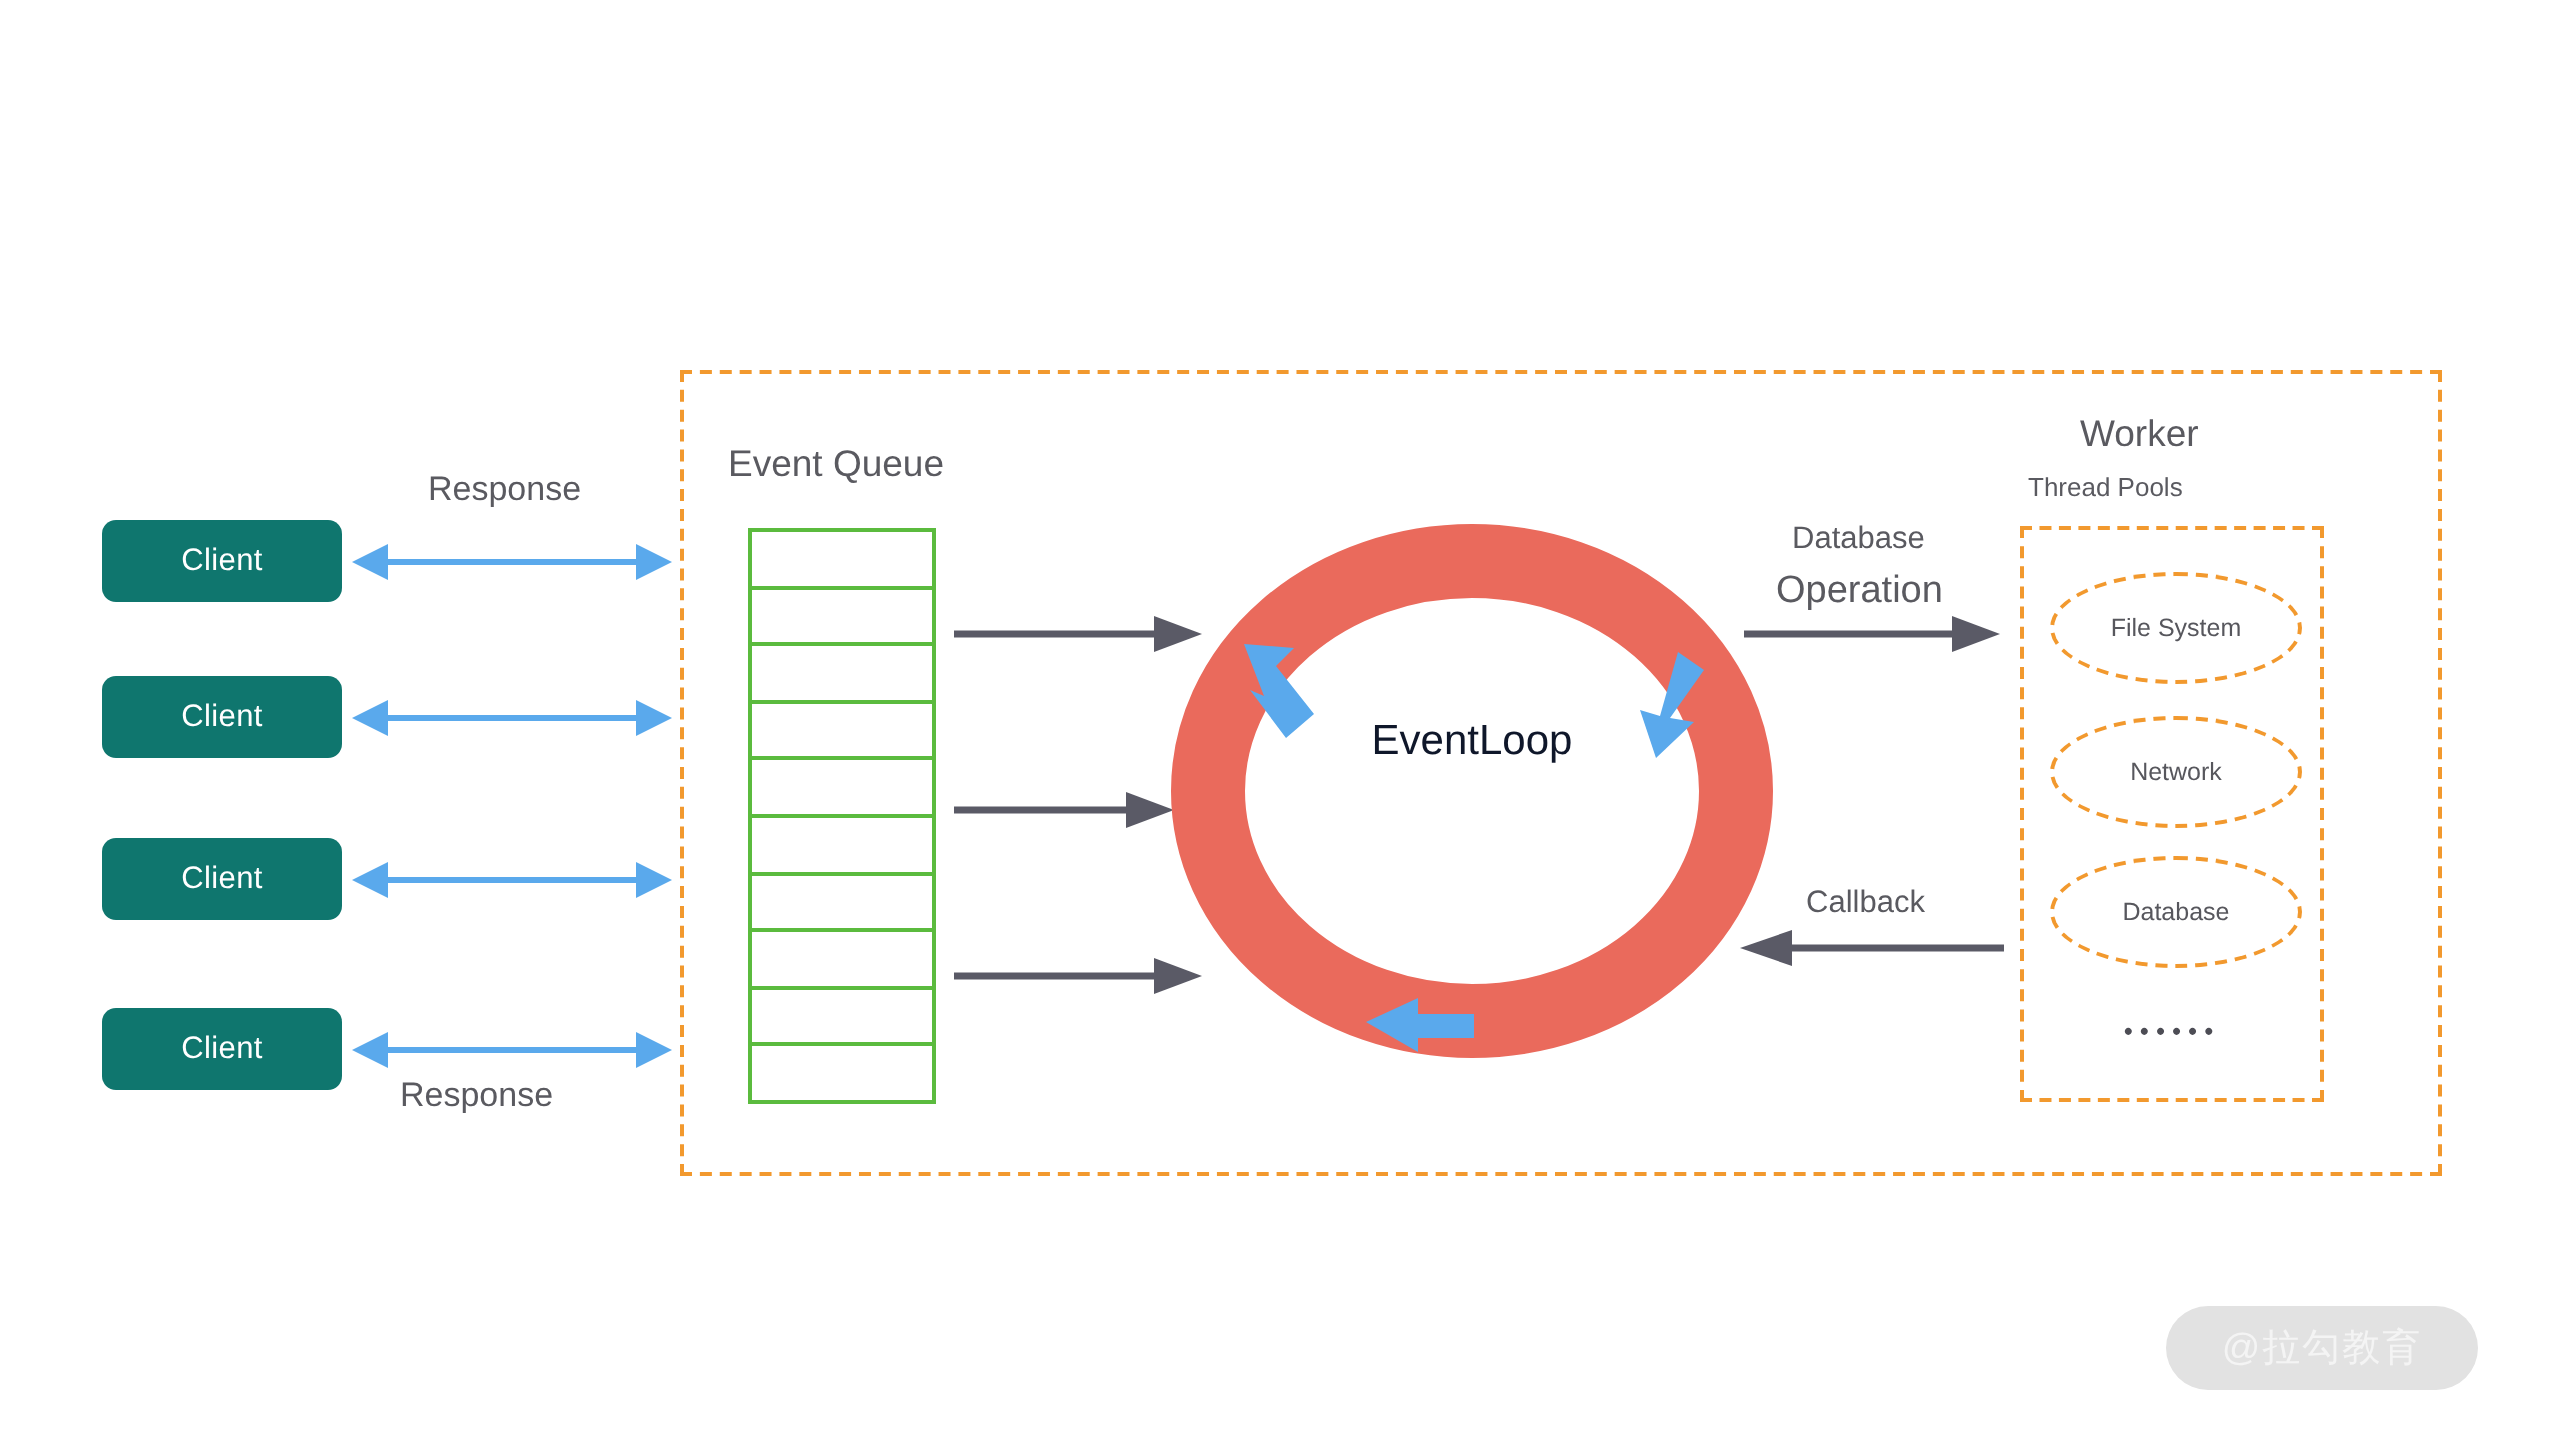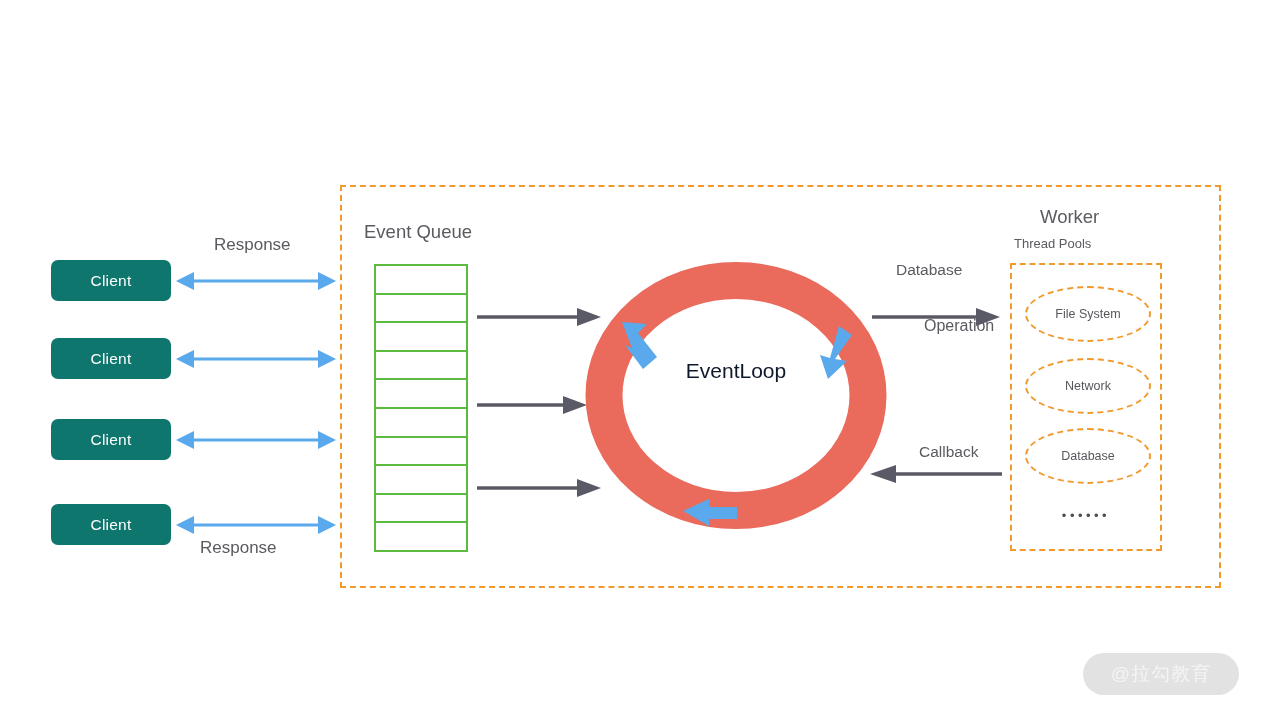--- a/index.html
+++ b/index.html
@@ -48,22 +48,22 @@
     color: #5a5a60;
     font-size: 17px;
     white-space: nowrap;
   }
   .lbl-request  { left: 214px; top: 235px; }
   .lbl-response { left: 200px; top: 538px; }
   .lbl-queue    { left: 364px; top: 221px; font-size: 18.5px; }
   .lbl-worker1  { left: 1040px; top: 206px; font-size: 18.5px; }
   .lbl-worker2  { left: 1014px; top: 236px; font-size: 13px; }
   .lbl-blocking1 { left: 896px; top: 261px; font-size: 15.5px; }
-  .lbl-blocking2 { left: 924px; top: 285px; font-size: 16px; margin-top: 32px; }
-  .lbl-callback  { left: 903px; top: 443px; font-size: 15.5px; margin-left: 16px; }
+  .lbl-blocking2 { left: 888px; top: 285px; font-size: 19px; }
+  .lbl-callback  { left: 903px; top: 443px; font-size: 15.5px; }
 
   
   #outer-dashed {
     position: absolute;
     left: 340px;
     top: 185px;
     width: 881px;
     height: 403px;
     border: 2.5px dashed #f2992e;
     box-sizing: border-box;

